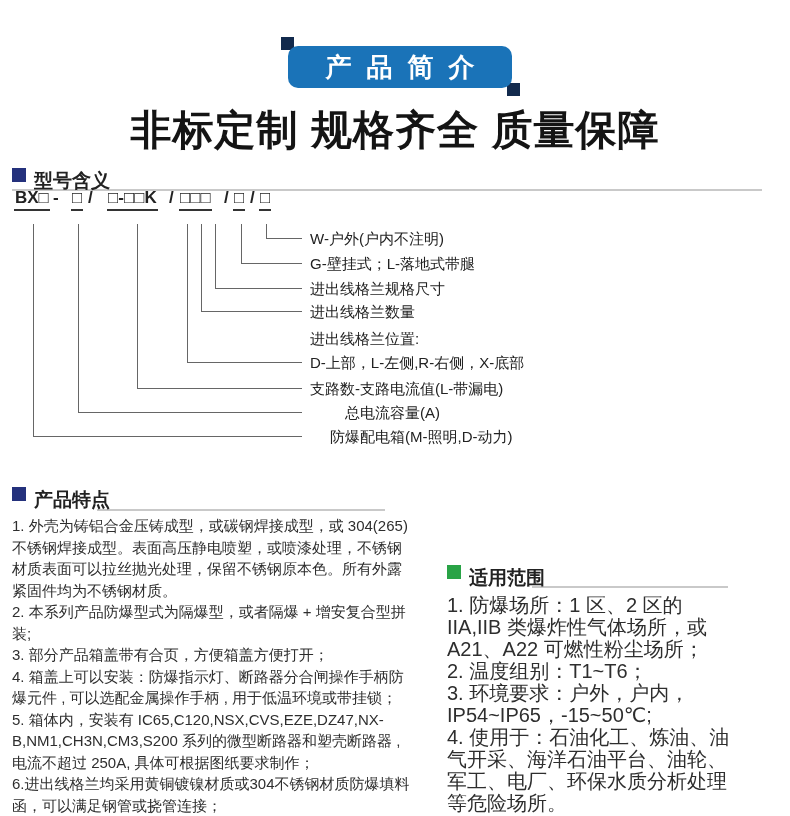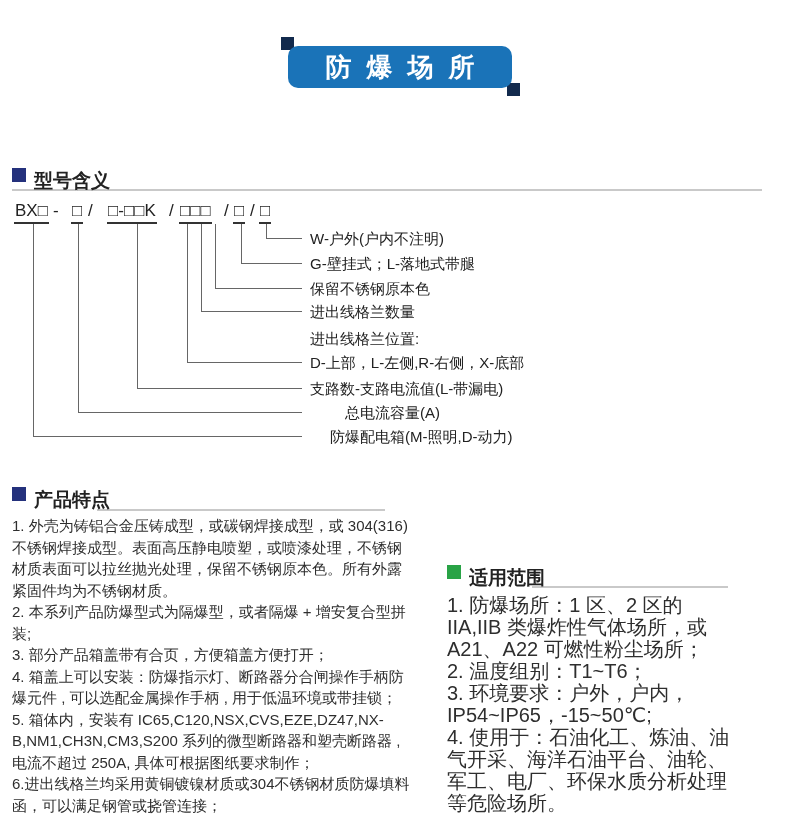--- a/index.html
+++ b/index.html
@@ -29,21 +29,21 @@
     white-space: nowrap;
   }
   
   .sec { position: absolute; display: flex; gap: 8px;
          font-size: 19px; font-weight: bold; color: #222; z-index: 2; }
   .sq { width: 14px; height: 14px; flex: 0 0 auto; }
   .sq.navy { background: #24317c; }
   .sq.green { background: #29a346; }
   .rule { position: absolute; height: 2px; background: #c9c9c9; }
   
-  .mseg { position: absolute; top: 201px; font-size: 17px; font-weight: normal;
+  .mseg { position: absolute; top: 188px; font-size: 17px; font-weight: bold;
           color: #222; white-space: nowrap; line-height: 20px; }
   .mseg.u { border-bottom: 2px solid #333; padding: 0 1px 1px 1px; }
   .vl { position: absolute; width: 1px; background: #666; }
   .hl { position: absolute; height: 1px; background: #666; }
   .dlabel { position: absolute; left: 310px; font-size: 15px; color: #222;
             white-space: nowrap; line-height: 17px; }
   
   .features-body { position: absolute; left: 12px; top: 515px; width: 398px;
                    font-size: 15px; line-height: 21.5px; color: #2e2e2e; }
   .features-body p { margin: 0; }
@@ -52,23 +52,24 @@
   .scope-body p { margin: 0; }
 </style>
 </head>
 <body>
 
 <div class="page">
 
   <div class="corner tl"></div>
   <div class="corner br"></div>
   <div class="banner">
-    <span class="banner-text">防爆场所</span>
+    <span class="banner-text">产品简介</span>
   </div>
 
+  <div class="main-title">非标定制 规格齐全 质量保障</div>
 
   <div class="sec" style="left:12px; top:168px;">
     <span class="sq navy"></span>
     <span>型号含义</span>
   </div>
   <div class="rule" style="left:12px; top:189px; width:750px;"></div>
 
   <span class="mseg u" style="left:14px;">BX□</span>
   <span class="mseg" style="left:53px;">-</span>
   <span class="mseg u" style="left:71px;">□</span>
@@ -100,36 +101,36 @@
   <div class="hl" style="left:137px; top:388px; width:165px;"></div>
 
   <div class="vl" style="left:78px; top:224px; height:188px;"></div>
   <div class="hl" style="left:78px; top:412px; width:224px;"></div>
 
   <div class="vl" style="left:33px; top:224px; height:212px;"></div>
   <div class="hl" style="left:33px; top:436px; width:269px;"></div>
 
   <div class="dlabel" style="top:230px;">W-户外(户内不注明)</div>
   <div class="dlabel" style="top:255px;">G-壁挂式；L-落地式带腿</div>
-  <div class="dlabel" style="top:280px;">保留不锈钢原本色</div>
+  <div class="dlabel" style="top:280px;">进出线格兰规格尺寸</div>
   <div class="dlabel" style="top:303px;">进出线格兰数量</div>
   <div class="dlabel" style="top:330px;">进出线格兰位置:</div>
   <div class="dlabel" style="top:354px;">D-上部，L-左侧,R-右侧，X-底部</div>
   <div class="dlabel" style="top:380px;">支路数-支路电流值(L-带漏电)</div>
   <div class="dlabel" style="top:404px;margin-left:35px;">总电流容量(A)</div>
   <div class="dlabel" style="top:428px;padding-left:20px;">防爆配电箱(M-照明,D-动力)</div>
 
   <div class="sec" style="left:12px; top:487px;">
     <span class="sq navy"></span>
     <span>产品特点</span>
   </div>
   <div class="rule" style="left:97px; top:509px; width:288px;"></div>
 
   <div class="features-body">
-    <p>1. 外壳为铸铝合金压铸成型，或碳钢焊接成型，或 304(316) 不锈钢焊接成型。表面高压静电喷塑，或喷漆处理，不锈钢材质表面可以拉丝抛光处理，保留不锈钢原本色。所有外露紧固件均为不锈钢材质。</p>
+    <p>1. 外壳为铸铝合金压铸成型，或碳钢焊接成型，或 304(265) 不锈钢焊接成型。表面高压静电喷塑，或喷漆处理，不锈钢材质表面可以拉丝抛光处理，保留不锈钢原本色。所有外露紧固件均为不锈钢材质。</p>
     <p>2. 本系列产品防爆型式为隔爆型，或者隔爆 + 增安复合型拼装;</p>
     <p>3. 部分产品箱盖带有合页，方便箱盖方便打开；</p>
     <p>4. 箱盖上可以安装：防爆指示灯、断路器分合闸操作手柄防爆元件 , 可以选配金属操作手柄 , 用于低温环境或带挂锁；</p>
     <p>5. 箱体内，安装有 IC65,C120,NSX,CVS,EZE,DZ47,NX-B,NM1,CH3N,CM3,S200 系列的微型断路器和塑壳断路器 , 电流不超过 250A, 具体可根据图纸要求制作；</p>
     <p>6.进出线格兰均采用黄铜镀镍材质或304不锈钢材质防爆填料函，可以满足钢管或挠管连接；</p>
 
   </div>
 
   <div class="sec" style="left:447px; top:565px;">
     <span class="sq green"></span>

